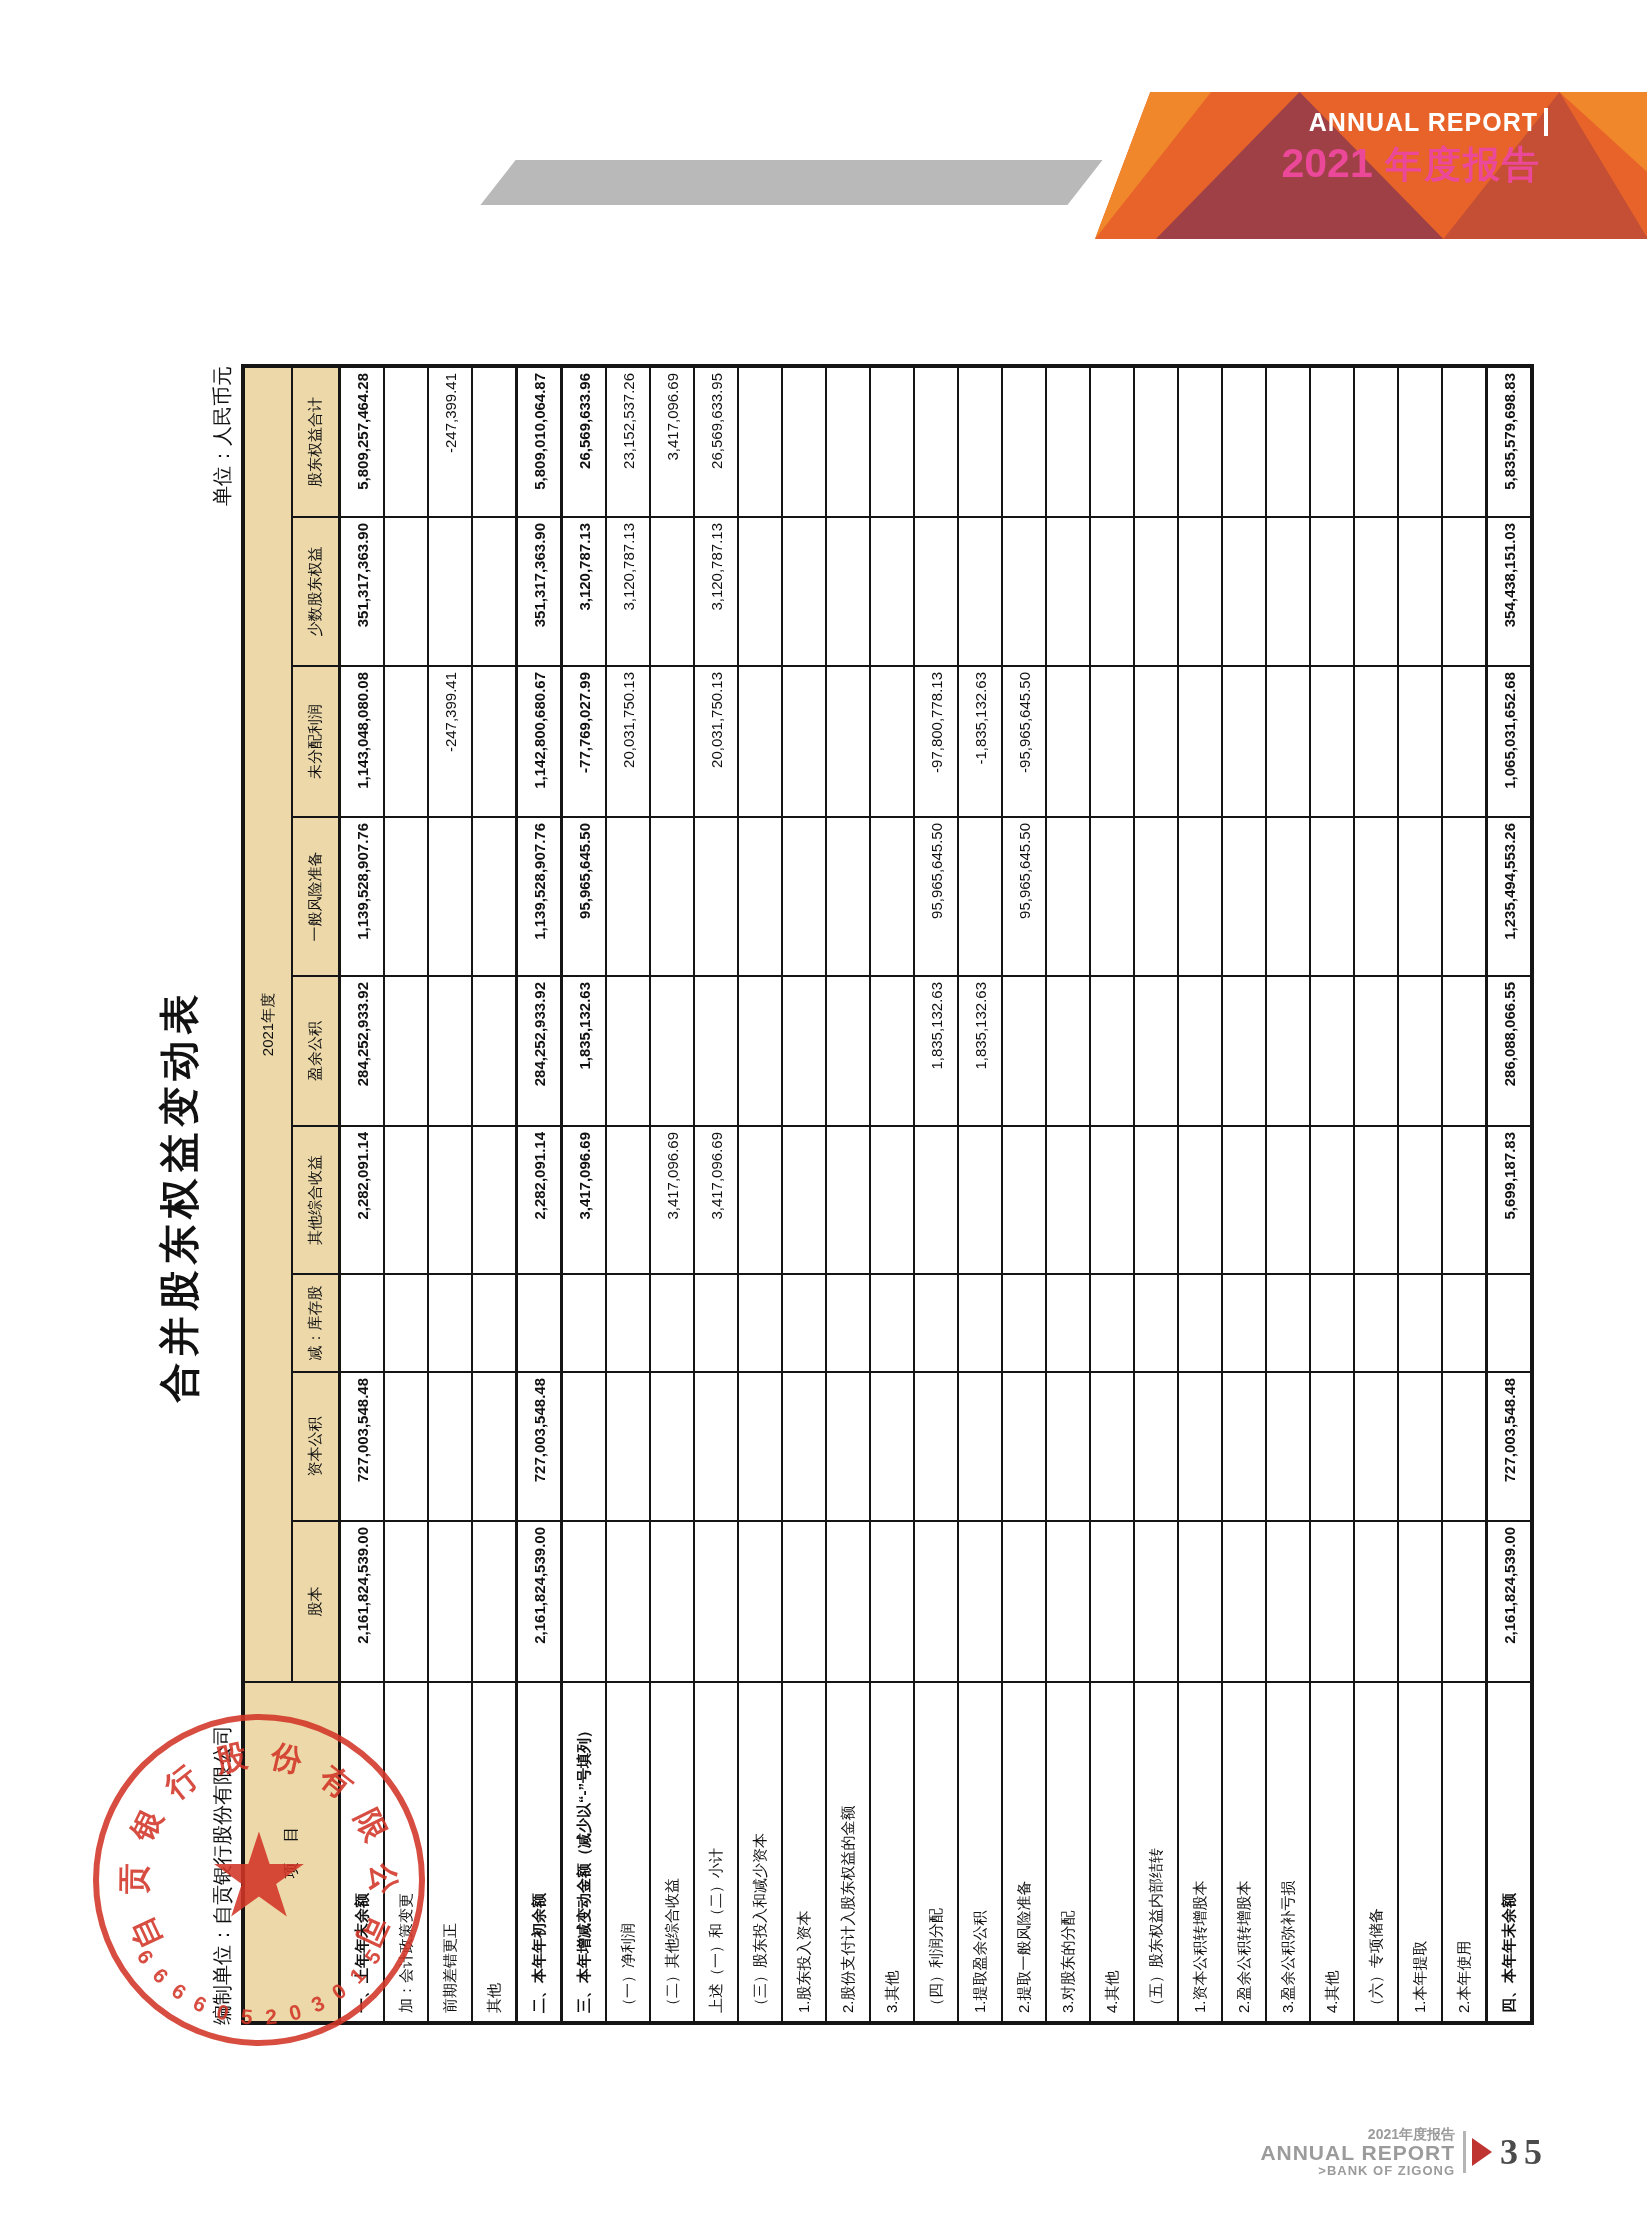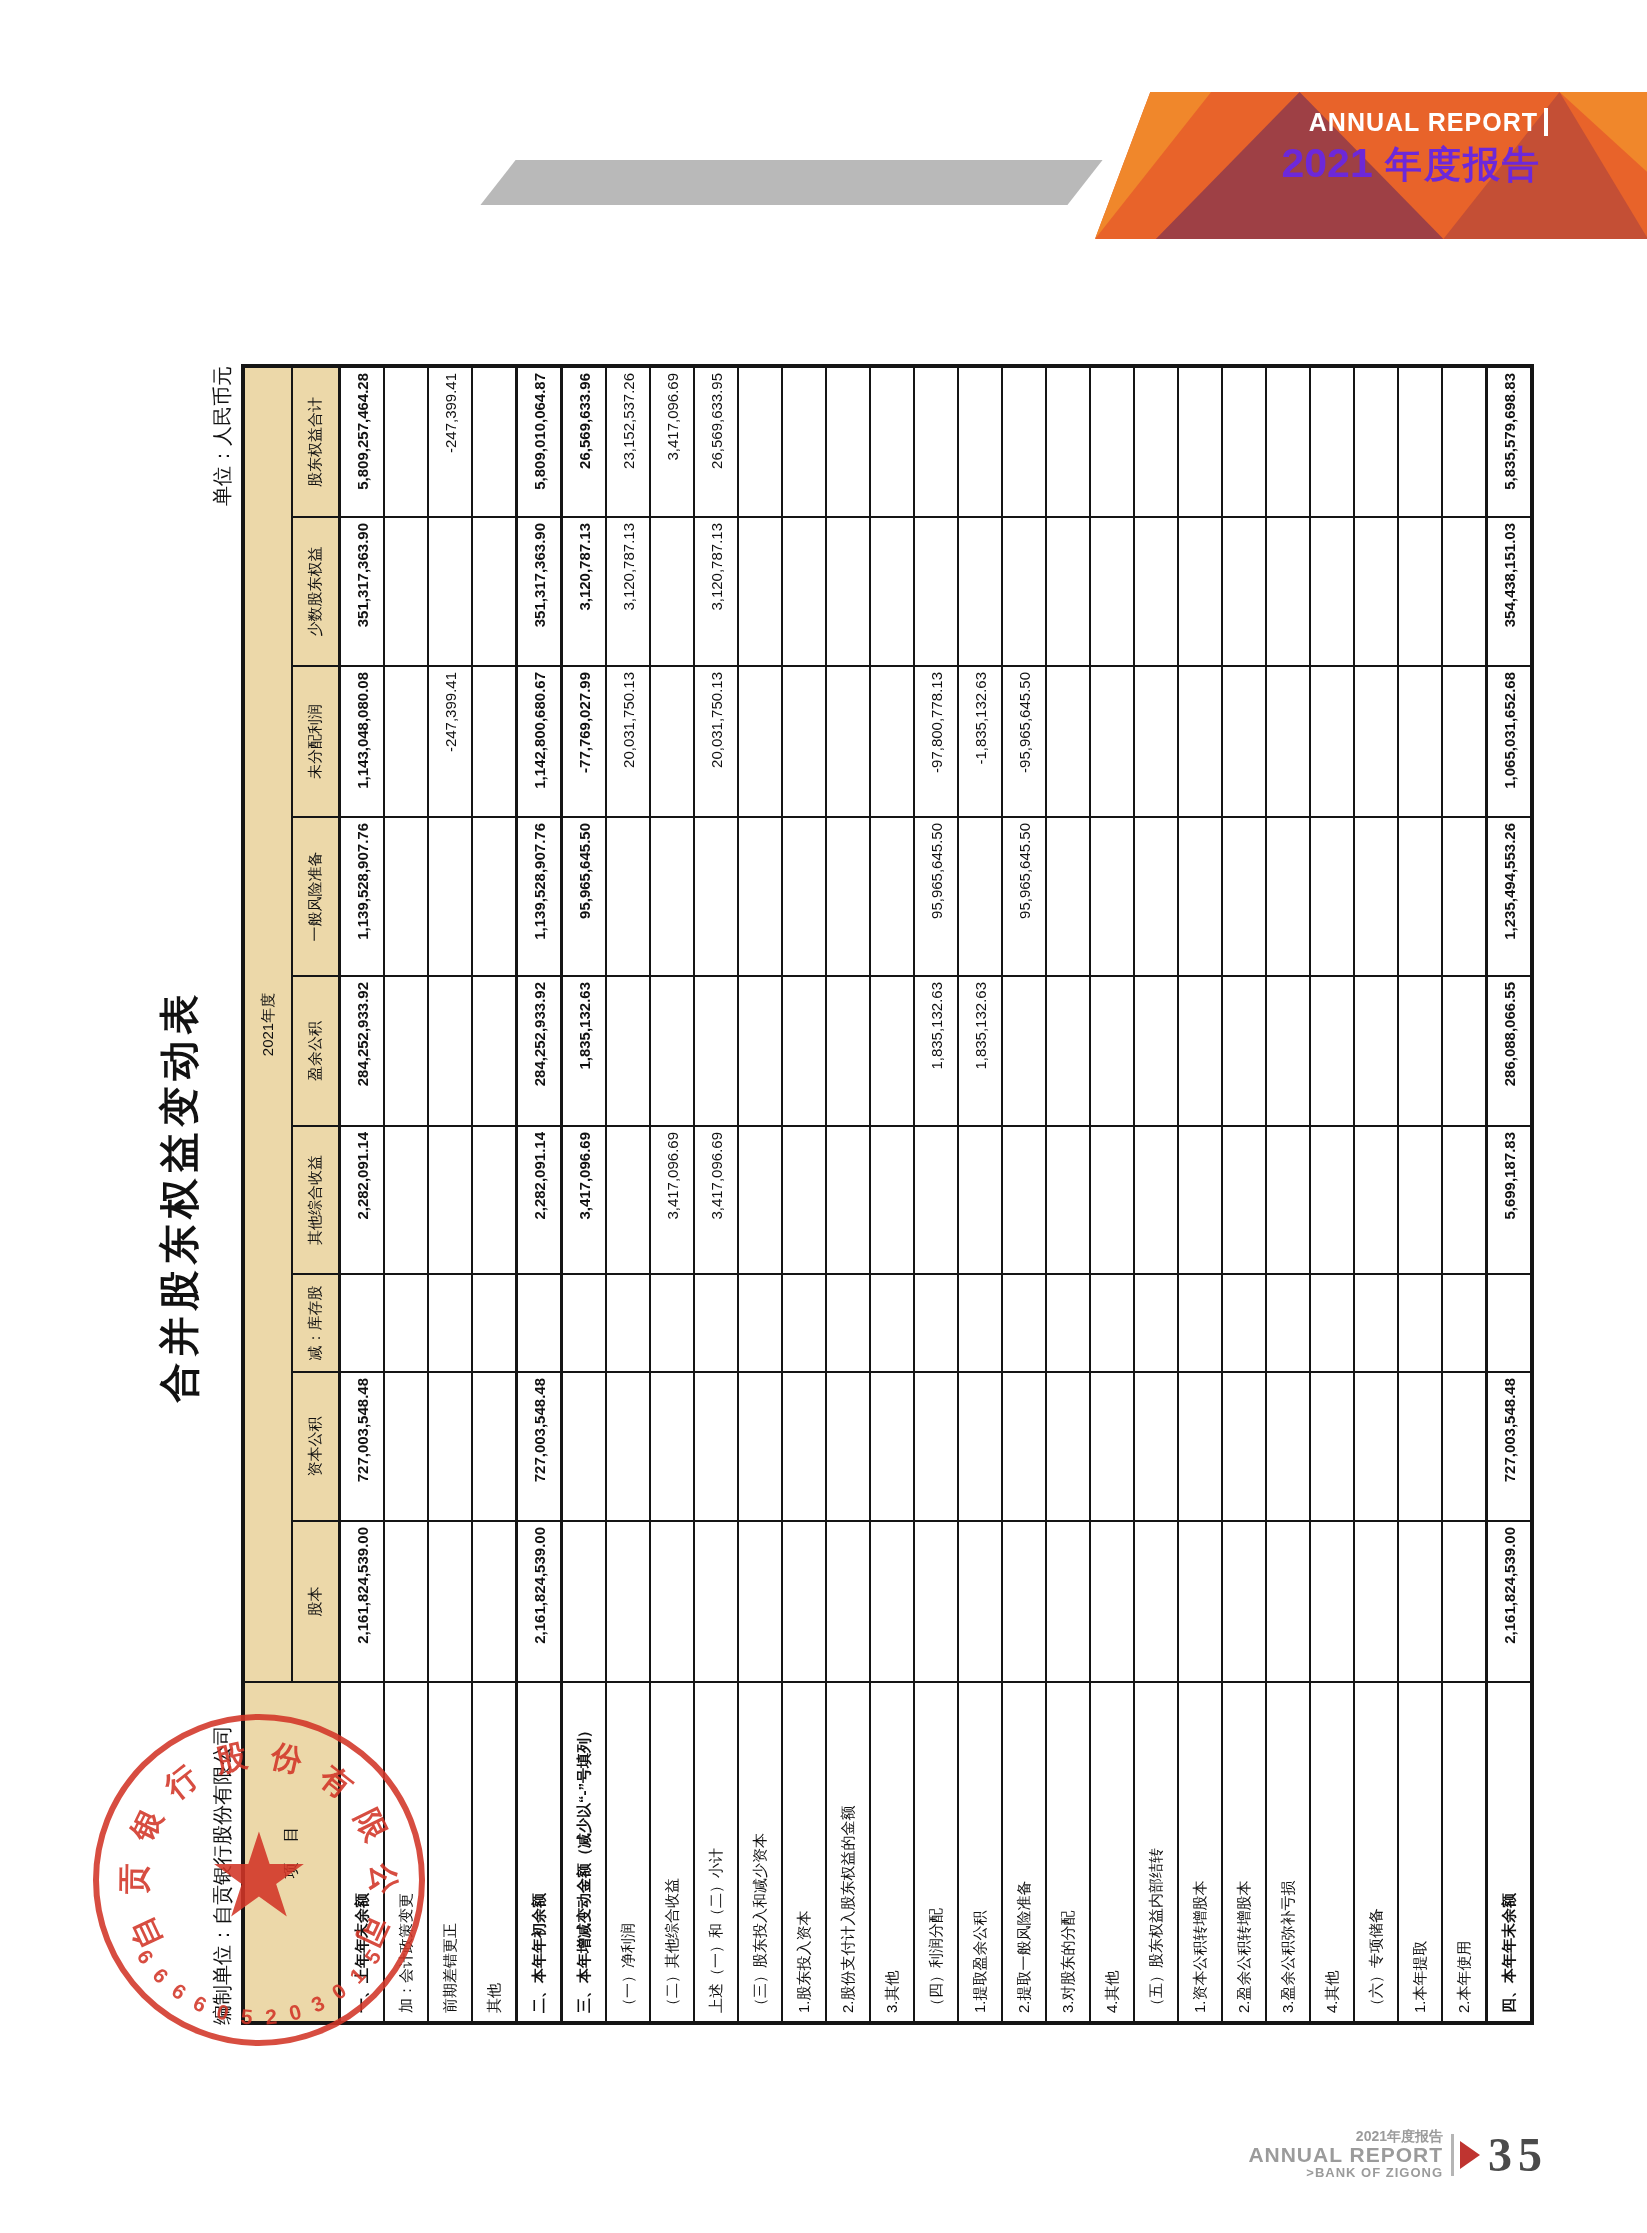--- a/index.html
+++ b/index.html
@@ -12,21 +12,21 @@
     background:#b9b9b9;transform:skewX(-38deg);}
   .banner{position:absolute;left:1095px;top:92px;width:553px;height:147px;}
   .banner .ly{position:absolute;inset:0;}
   .ly1{background:#e8632a;clip-path:polygon(10% 0,100% 0,100% 100%,0 100%);}
   .ly2{background:#9e4045;clip-path:polygon(11% 100%,37% 0,63% 100%);}
   .ly3{background:#c44f35;clip-path:polygon(63% 100%,84% 0,100% 100%);}
   .ly4{background:#f0872b;clip-path:polygon(84% 0,100% 0,100% 55%);}
   .ly5{background:#f0872b;clip-path:polygon(10% 0,21% 0,0 100%);}
   .b-en{position:absolute;right:110px;top:16px;color:#fff;font-size:25px;font-weight:bold;letter-spacing:1px;}
   .b-bar{position:absolute;right:100px;top:16px;width:4px;height:28px;background:#fff;}
-  .b-cn{position:absolute;right:107px;top:48px;color:#6d28d9;font-size:37px;font-weight:bold;letter-spacing:2px;}
+  .b-cn{position:absolute;right:107px;top:48px;color:#ec4899;font-size:37px;font-weight:bold;letter-spacing:2px;}
   .b-cn .yr{font-size:41px;letter-spacing:0;}
   
   .rot{position:absolute;left:112px;top:2025px;width:1659px;height:1360px;
     transform:rotate(-90deg);transform-origin:0 0;}
   .doc-title{position:absolute;top:40px;left:0;width:1659px;text-align:center;
     font-size:40px;font-weight:bold;letter-spacing:6px;}
   .sub-line{position:absolute;top:98px;left:0;width:1659px;height:26px;font-size:20px;}
   .prepared{position:absolute;left:0;bottom:0;}
   .unit{position:absolute;right:0;bottom:0;}
   table.sheet{position:absolute;top:129px;left:0;width:1659px;
@@ -53,21 +53,21 @@
     font-size:21px;line-height:1;}
   
   .footer{position:absolute;top:2127px;right:100px;display:flex;align-items:center;z-index:2;}
   .f-txt{text-align:right;line-height:1.05;margin-right:8px;}
   .f-cn{font-size:14px;font-weight:bold;color:#9b9b9b;}
   .f-en{font-size:21px;font-weight:bold;color:#9b9b9b;letter-spacing:1px;}
   .f-bank{font-size:13px;font-weight:bold;color:#9b9b9b;letter-spacing:1px;}
   .f-div{width:3px;height:42px;background:#b5b5b5;margin-right:6px;}
   .f-tri{width:0;height:0;border-left:20px solid #bf3430;border-top:14px solid transparent;
     border-bottom:14px solid transparent;margin-right:8px;}
-  .f-page{font-family:"Liberation Serif",serif;font-size:48px;font-weight:bold;
+  .f-page{font-family:"Liberation Serif",serif;font-size:36px;font-weight:bold;
     color:#4b4b4b;letter-spacing:6px;}
 </style>
 </head>
 <body>
 
 <div class="gray-bar"></div>
 <div class="banner">
   <div class="ly ly1"></div>
   <div class="ly ly2"></div>
   <div class="ly ly3"></div>

